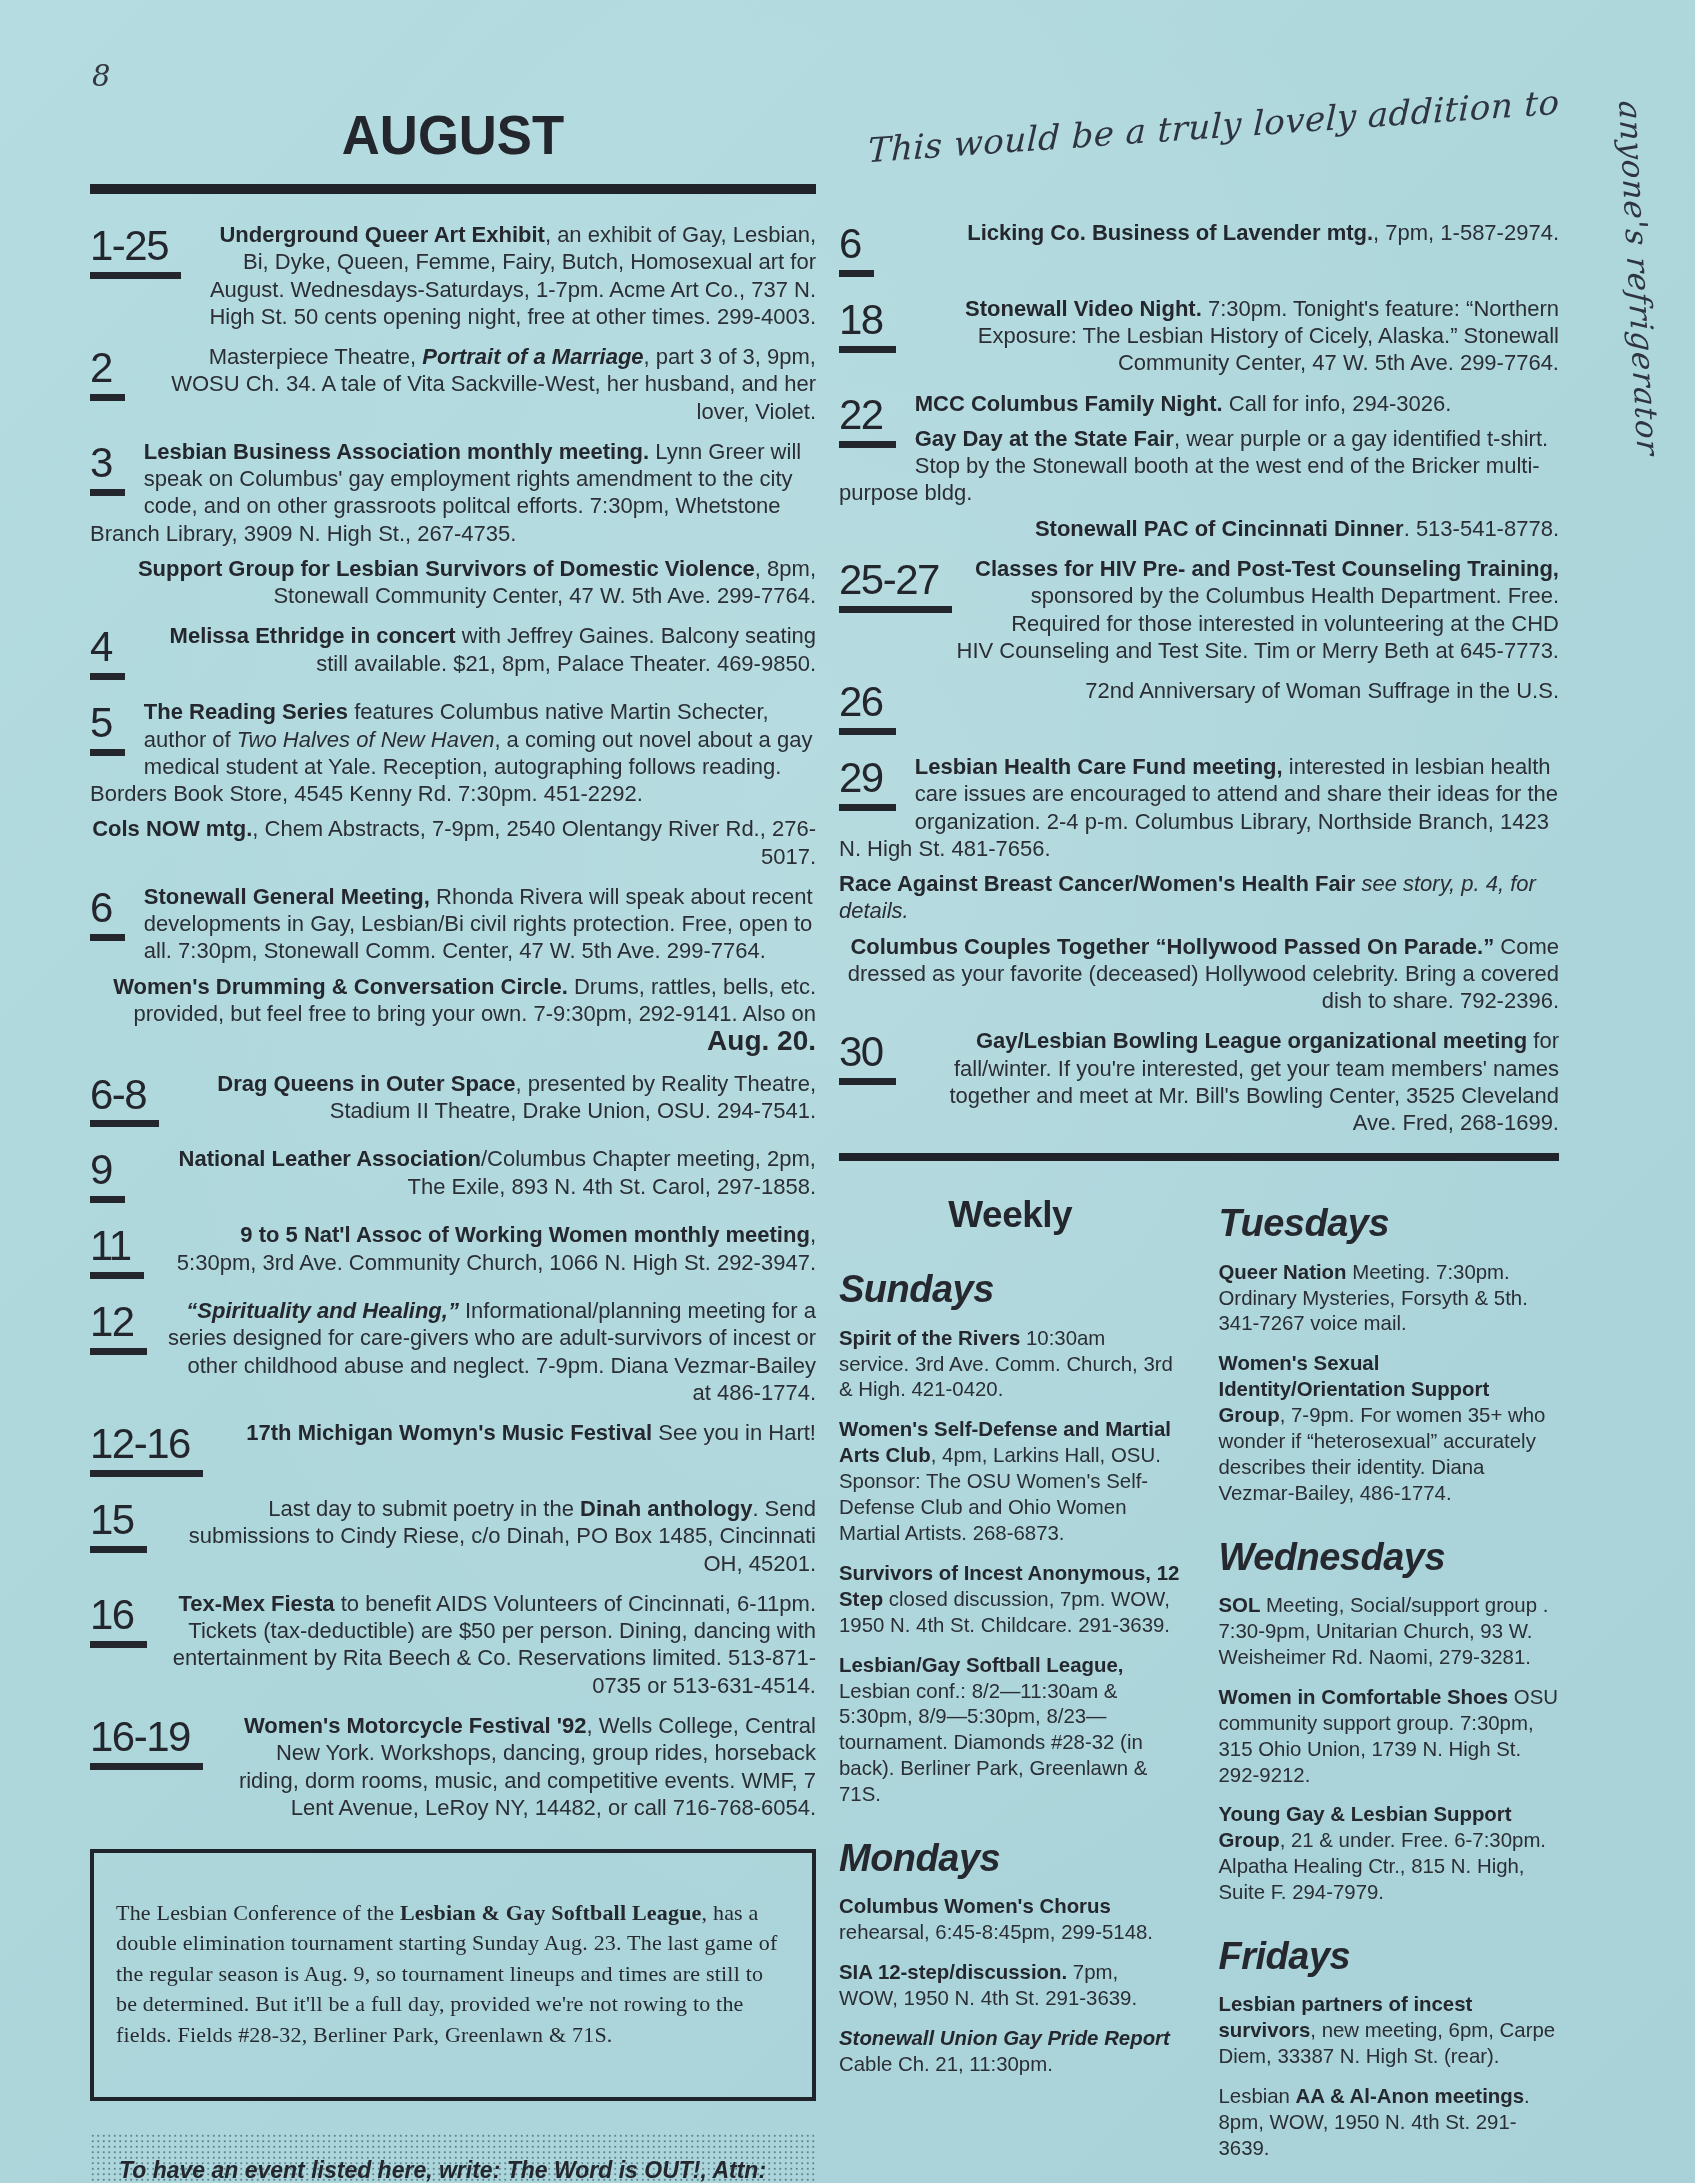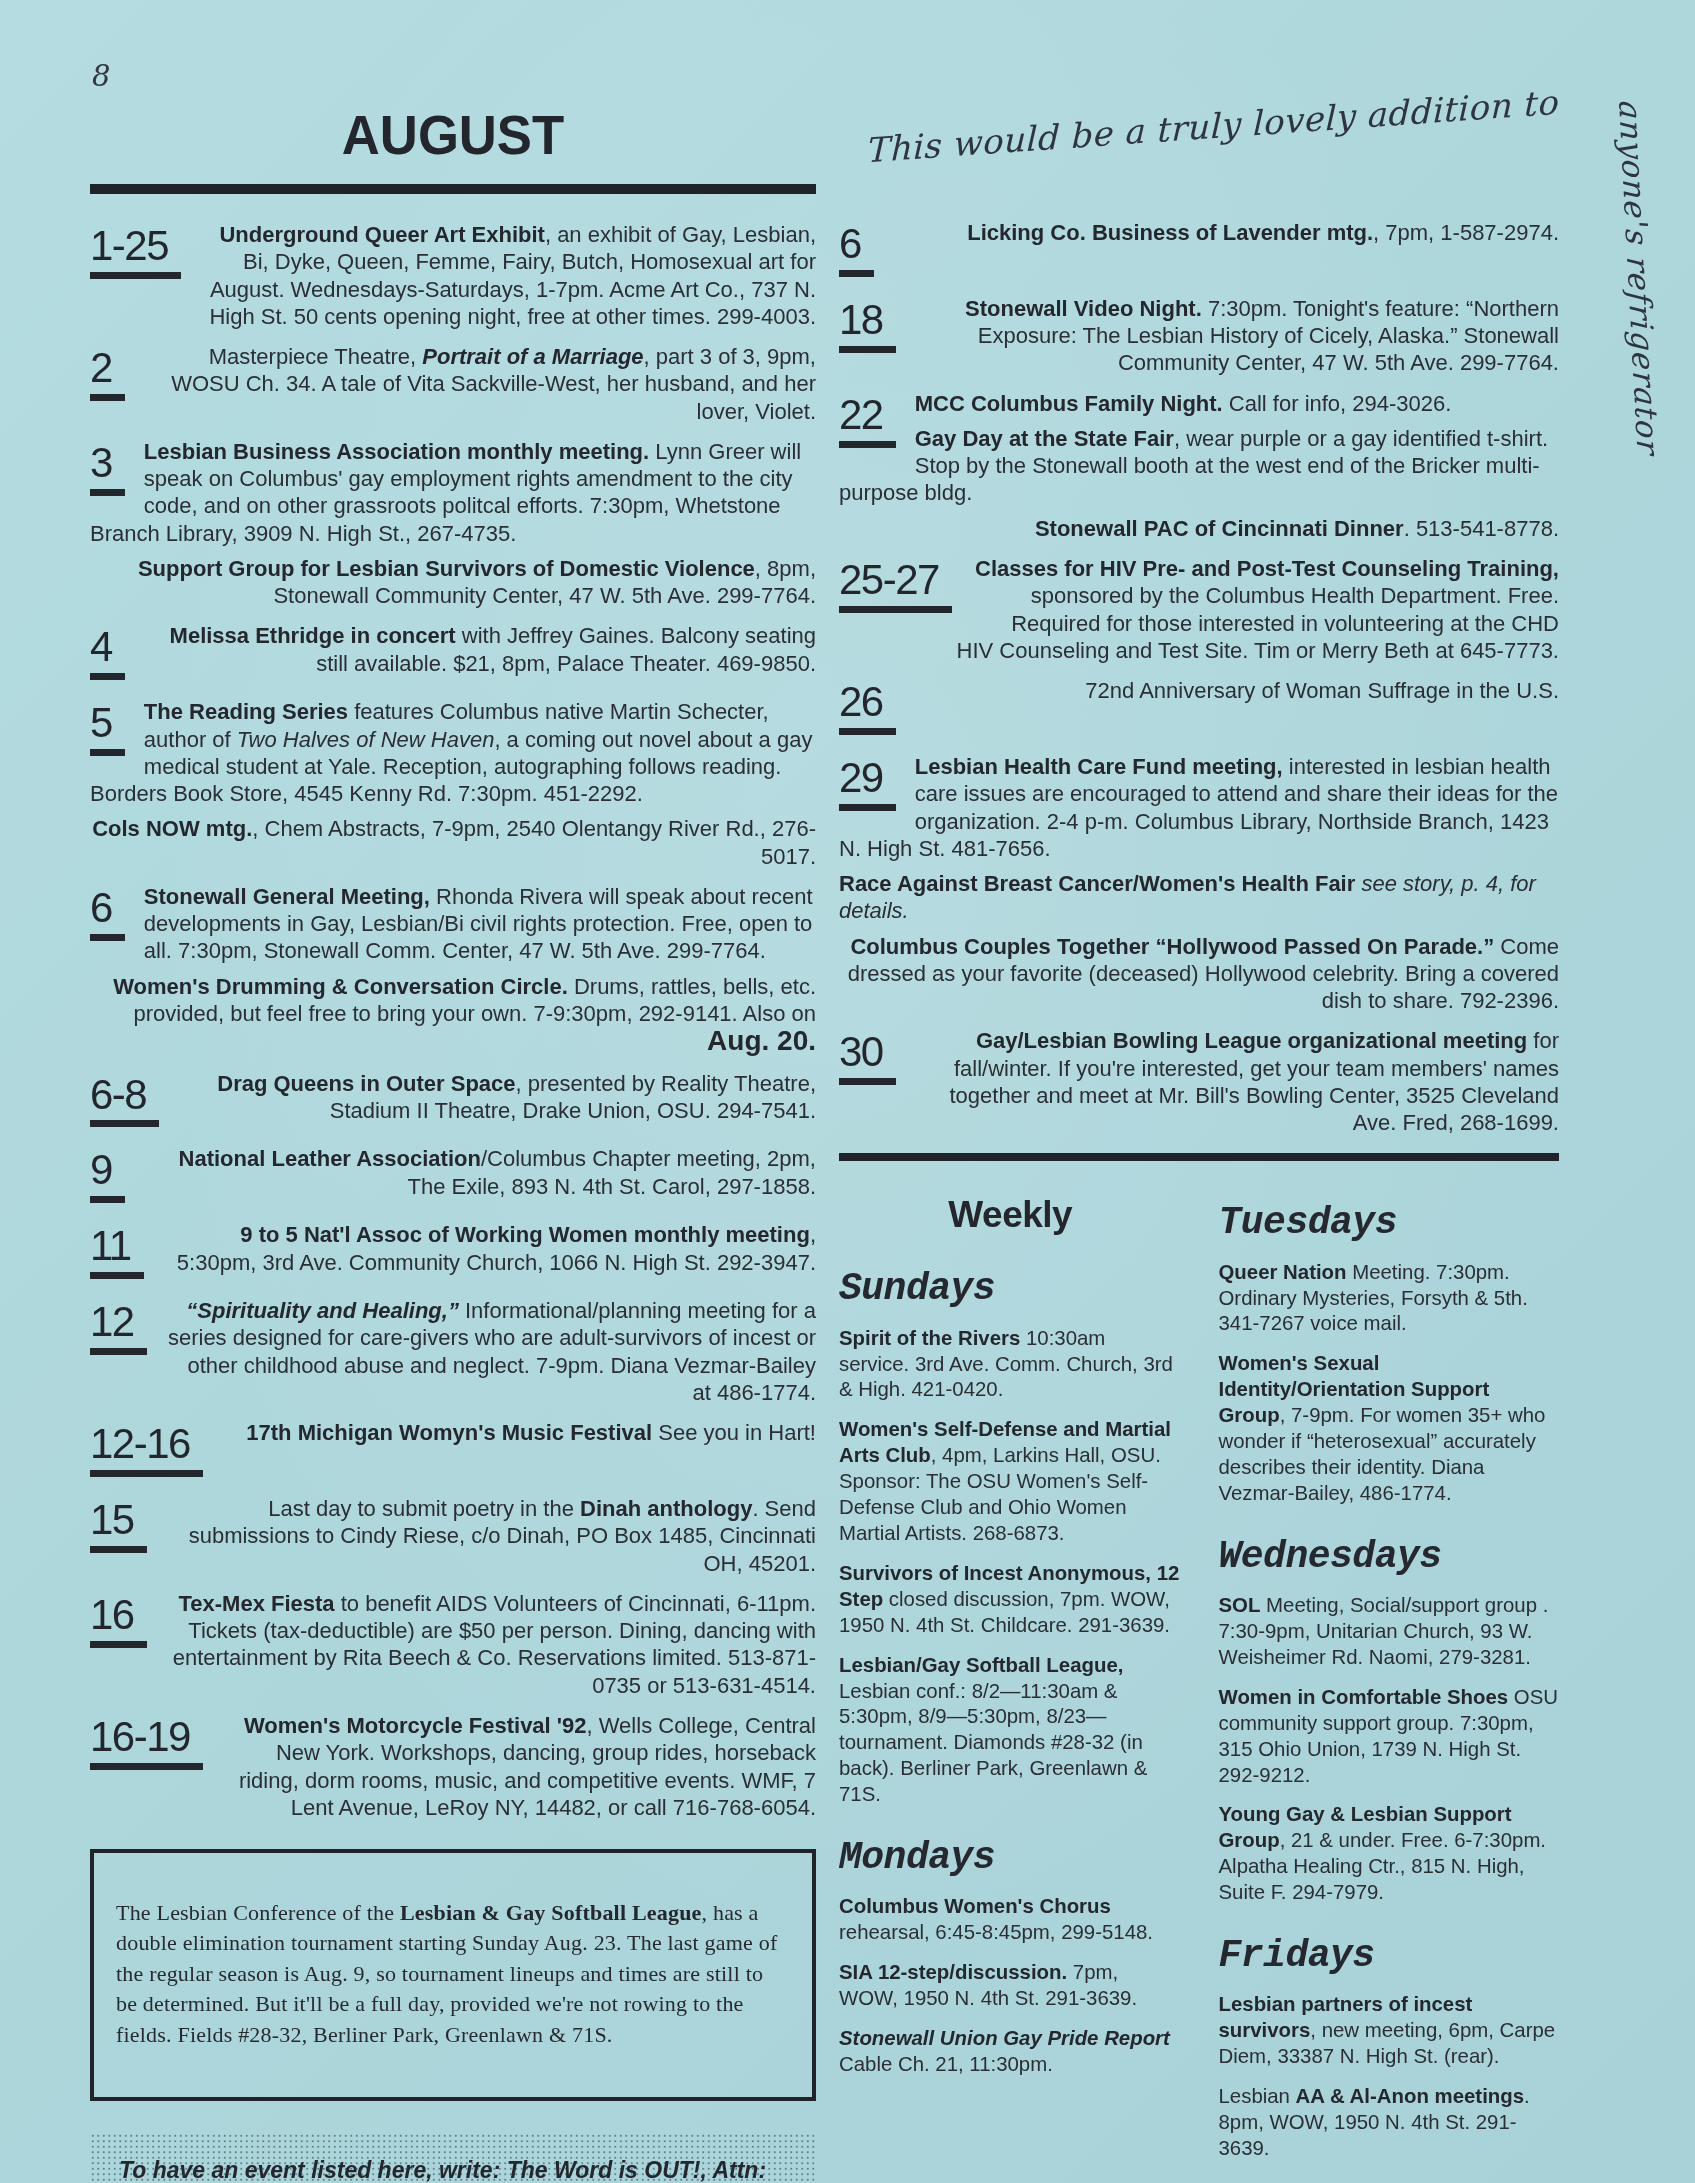--- a/index.html
+++ b/index.html
@@ -61,21 +61,21 @@
   .it{font-style:italic;}
   .big{font-size:28px;line-height:1;}
   
   .weekly-cols{display:flex;gap:39px;margin-top:12px;}
   .wcol{flex:1 1 0;min-width:0;font-size:20.4px;line-height:1.27;}
   .weekly-title{
     margin:19px 0 3px 2px;font-size:37px;font-weight:700;color:#23262c;letter-spacing:-0.5px;text-align:center;
   }
   .wday{
     margin:26px 0 12px 0;font-size:38px;font-weight:700;font-style:italic;
-    color:#25282e;letter-spacing:-0.5px;font-family:Liberation Mono, monospace;
+    color:#25282e;letter-spacing:-0.5px;
   }
   .wcol p{margin:0 0 14px 0;}
   
   .softball-box{
     margin-top:28px;border:4.5px solid #202329;
     padding:23px 29px 25px 22px;
     font-family:"Liberation Serif",serif;
     font-size:22px;line-height:1.38;letter-spacing:0.2px;color:#272a30;
   }
   

